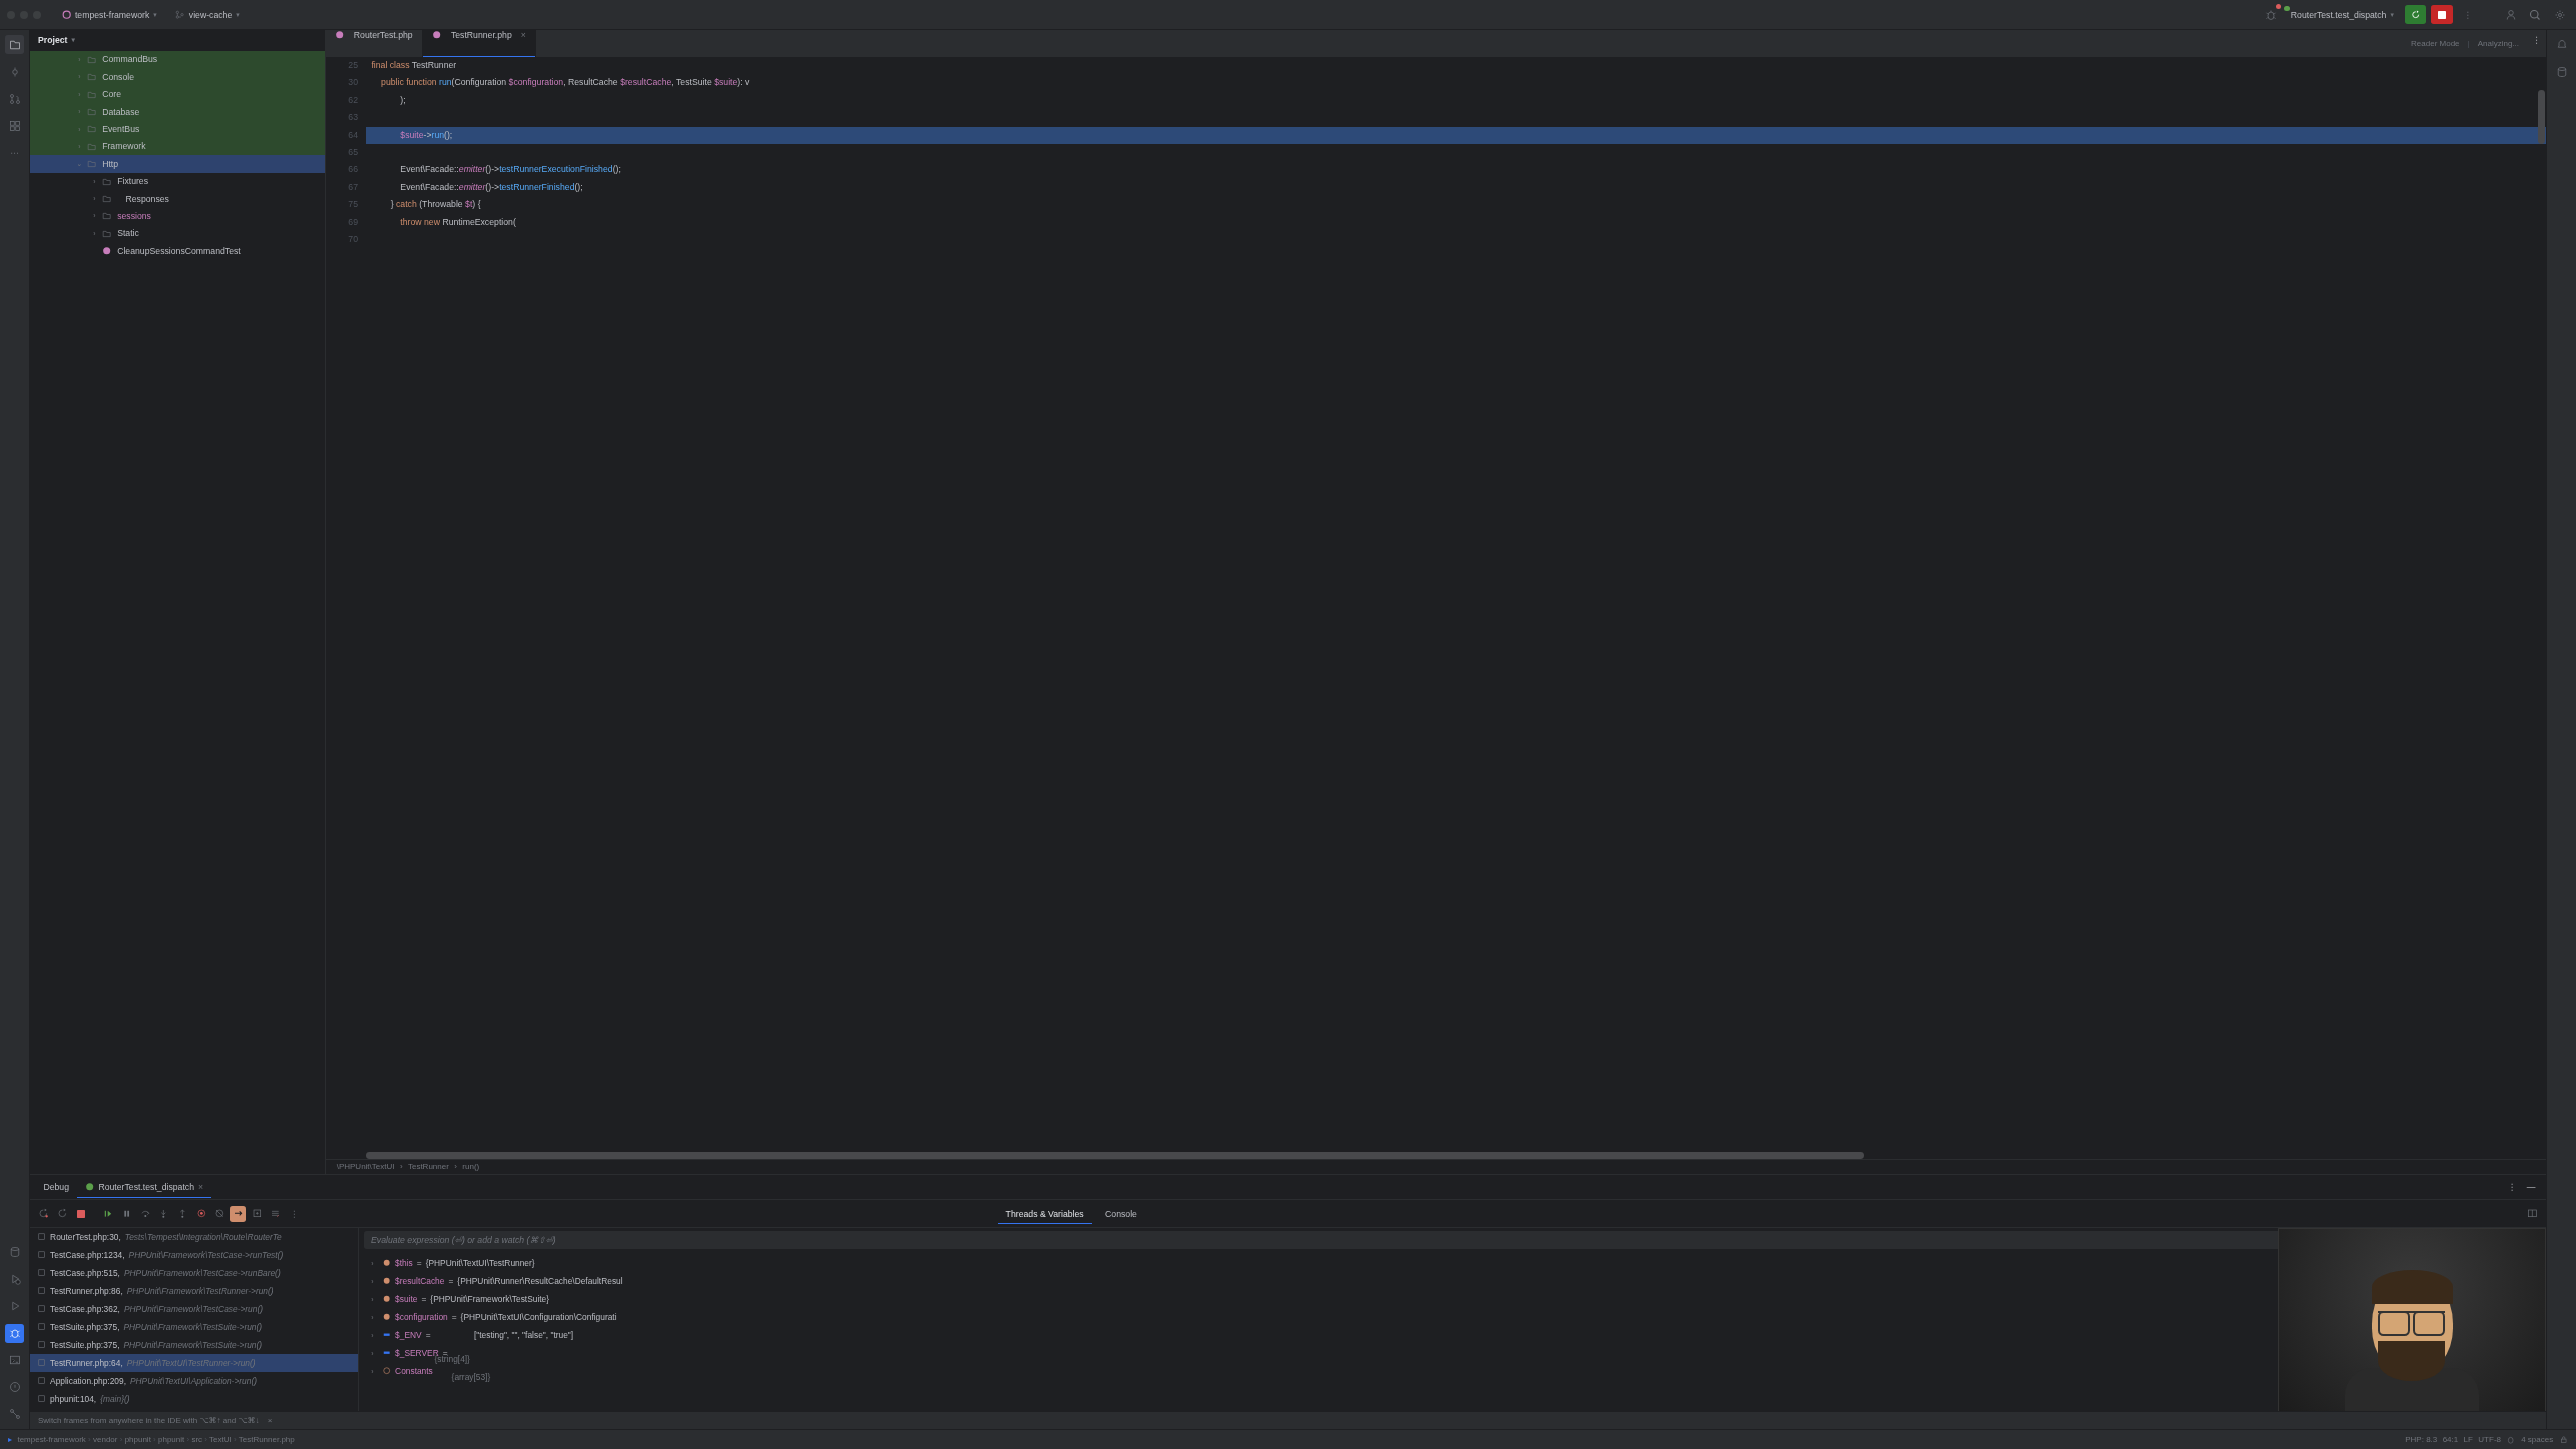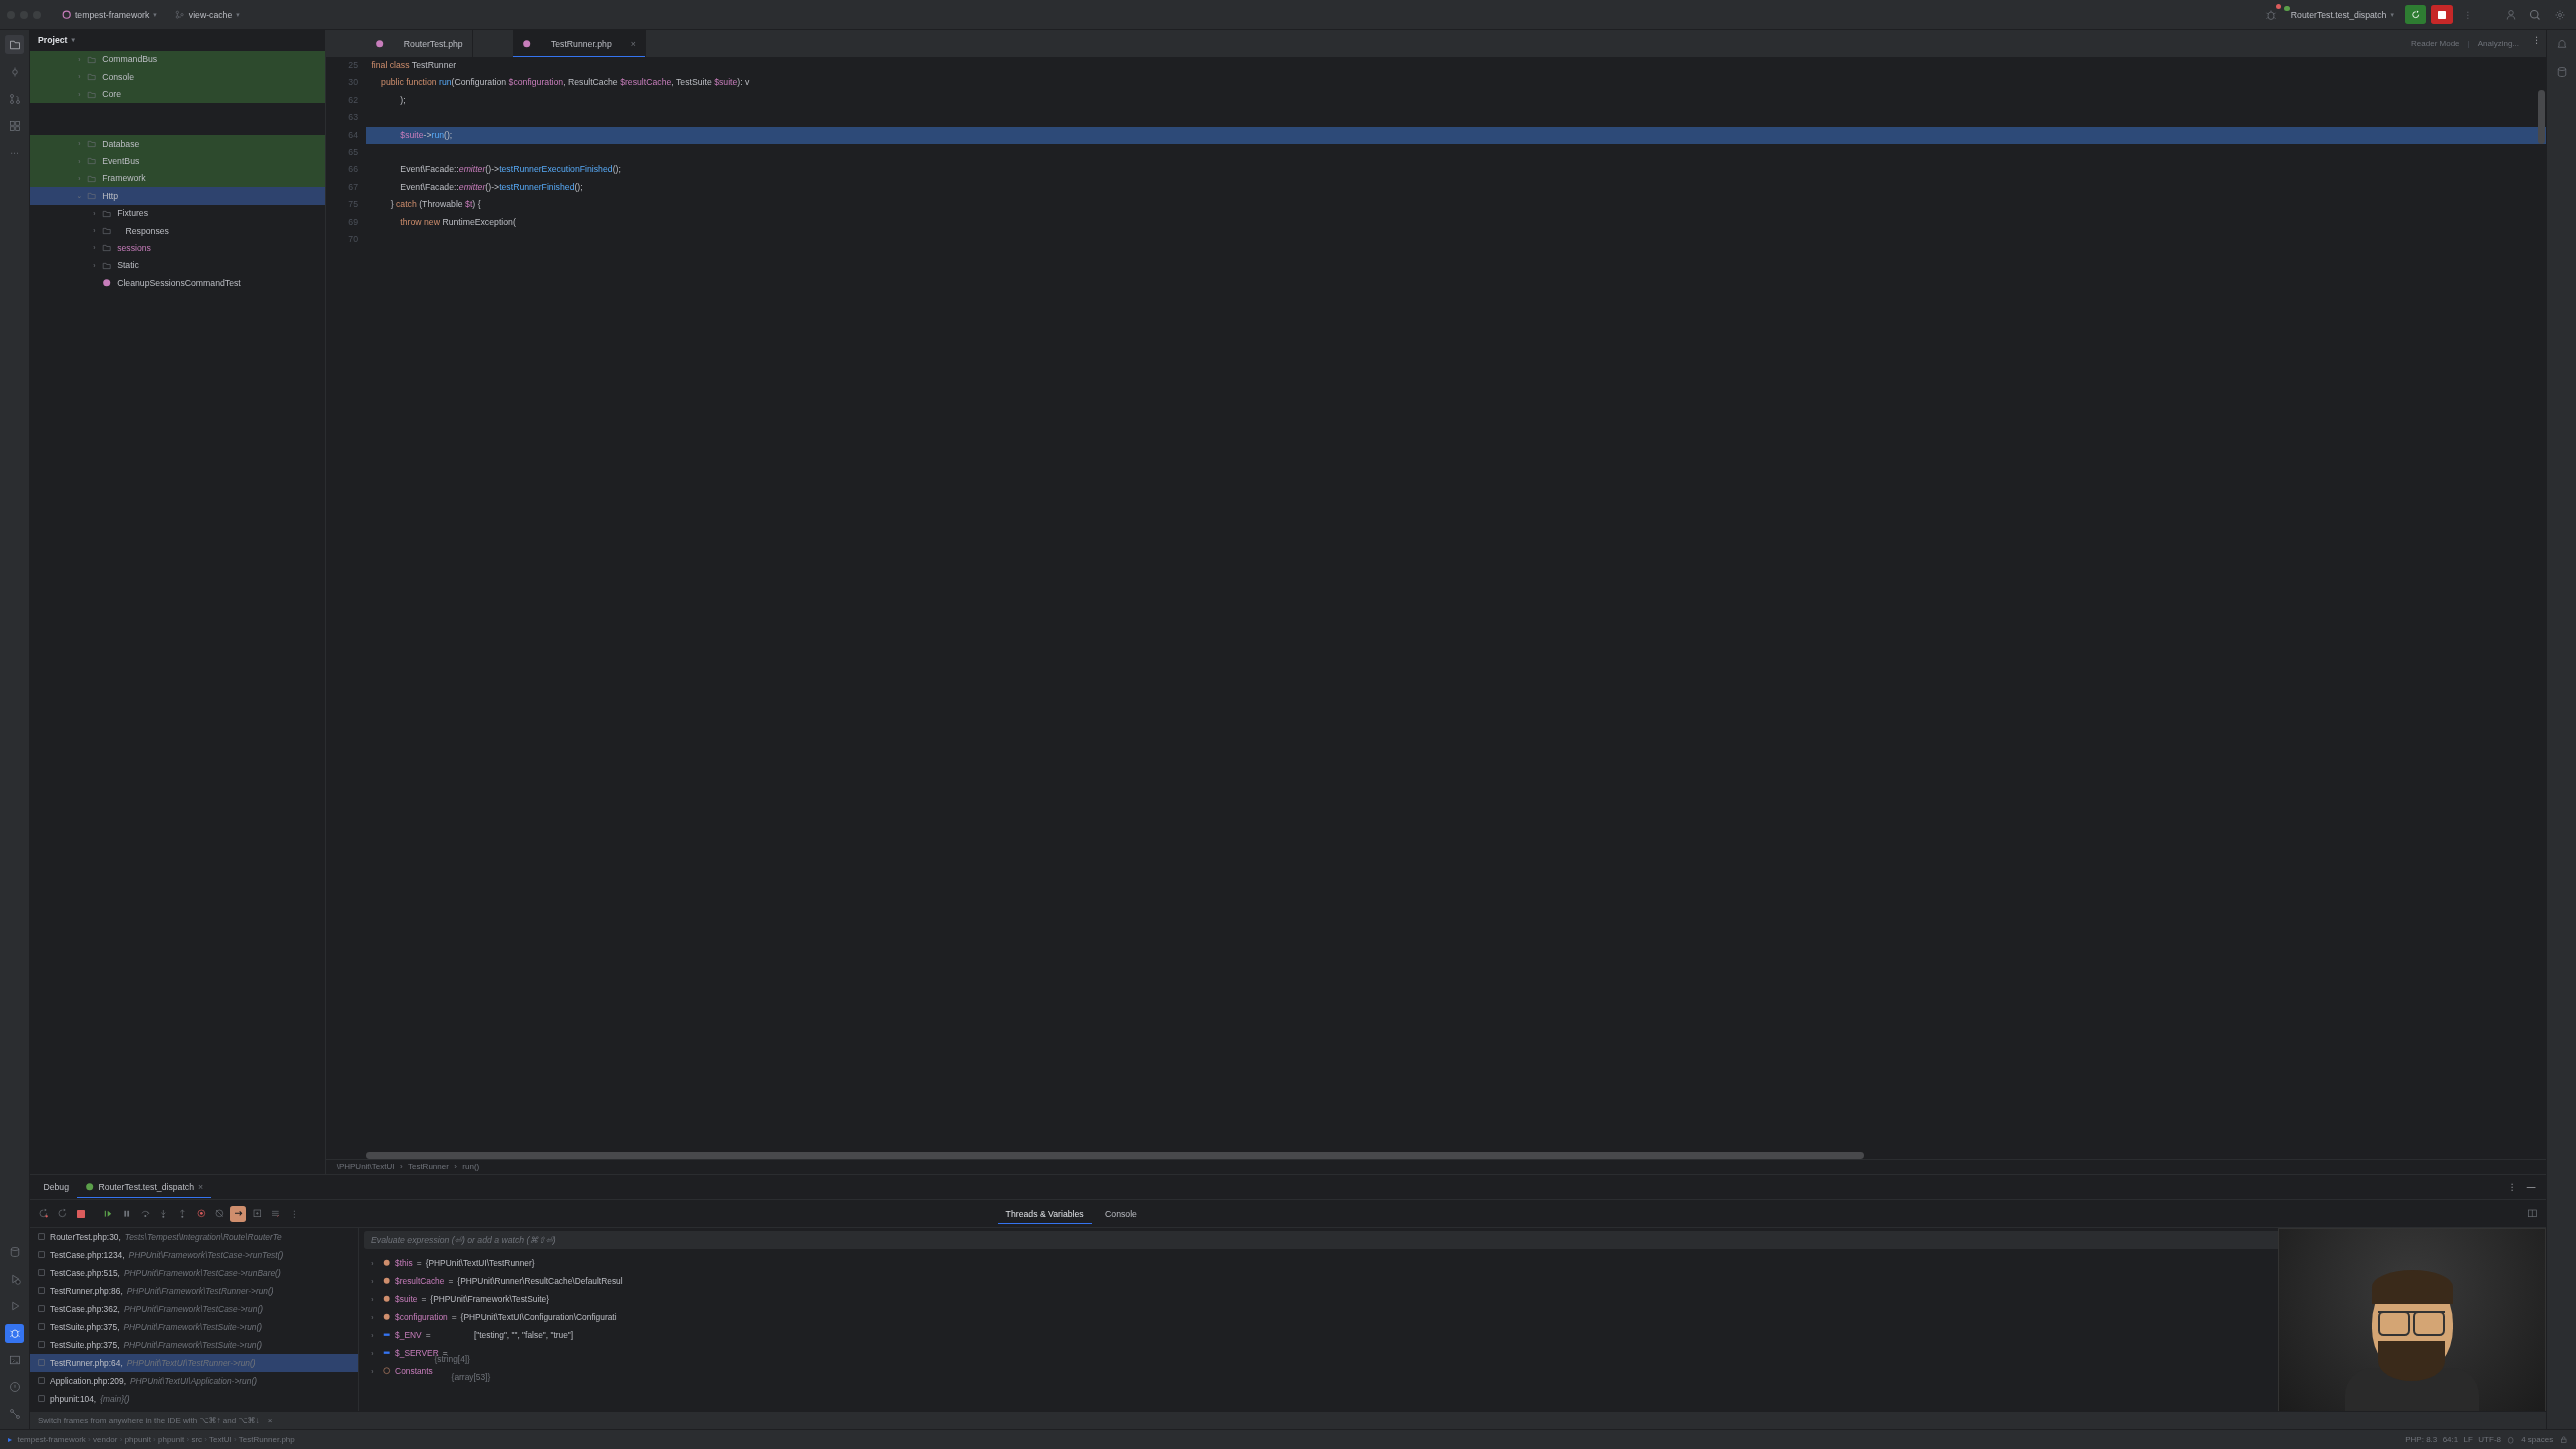--- a/index.html
+++ b/index.html
@@ -25,21 +25,21 @@
 .project-panel { width: 296px; background: #1e1f22; display: flex; flex-direction: column; border-right: 0.7px solid #2b2d30; }
 .project-header { padding: 5.4px 8px; display: flex; align-items: center; gap: 4px; font-weight: 600; color: #dfe1e5; }
 .project-tree { flex: 1; overflow: auto; }
 .tree-item { display: flex; align-items: center; gap: 2.7px; padding: 2px 0; cursor: pointer; height: 17.4px; }
 .tree-item.selected { background: #2e436e; }
 .tree-item.highlight { background: #2d4a2d; }
 .tree-item.current { color: #c77dbb; }
 .chevron { width: 10.7px; color: #6f737a; text-align: center; font-size: 6.7px; }
 .editor-area { flex: 1; display: flex; flex-direction: column; background: #1e1f22; overflow: hidden; }
 .editor-tabs { display: flex; background: #2b2d30; height: 27px; align-items: stretch; }
-.editor-tab { display: flex; align-items: center; gap: 19px; padding: 0 9.4px; cursor: pointer; border-right: 0.7px solid #1e1f22; position: relative; margin-left: 40px; }
+.editor-tab { display: flex; gap: 9px; padding: 0 9.4px; cursor: pointer; border-right: 0.7px solid #1e1f22; position: relative; }
 .editor-tab.active { background: #1e1f22; }
 .editor-tab.active::after { content: ''; position: absolute; bottom: 0; left: 0; right: 0; height: 1.3px; background: #3574f0; }
 .tab-close { color: #6f737a; cursor: pointer; }
 .tab-status { display: flex; align-items: center; gap: 8px; margin-left: auto; padding: 0 8px; color: #6f737a; font-size: 8px; }
 .editor-body { flex: 1; display: flex; overflow: hidden; position: relative; font-family: 'JetBrains Mono', 'Consolas', monospace; font-size: 8.7px; }
 .gutter { width: 40px; background: #1e1f22; color: #4b5059; text-align: right; padding-right: 8px; line-height: 17.4px; }
 .code-area { flex: 1; line-height: 17.4px; overflow: hidden; position: relative; }
 .code-line { white-space: pre; padding-left: 5.4px; height: 17.4px; }
 .code-line.exec { background: #2d4a78; }
 .kw { color: #cf8e6d; }
@@ -270,21 +270,21 @@
               </svg>
               <span style="margin-left:2.7px">Console</span>
             </div>
             <div class="tree-item highlight" style="padding-left: 44px;">
               <span class="chevron">›</span>
               <svg width="9.4" height="9.4" viewBox="0 0 16 16">
                 <path d="M2 4h5l1 2h6v7H2z" fill="none" stroke="#6f737a"></path>
               </svg>
               <span style="margin-left:2.7px">Core</span>
             </div>
-            <div class="tree-item highlight" style="padding-left: 44px; margin-top: 32px;">
+            <div class="tree-item highlight" style="padding-left: 44px;">
               <span class="chevron">›</span>
               <svg width="9.4" height="9.4" viewBox="0 0 16 16">
                 <path d="M2 4h5l1 2h6v7H2z" fill="none" stroke="#6f737a"></path>
               </svg>
               <span style="margin-left:2.7px">Database</span>
             </div>
             <div class="tree-item highlight" style="padding-left: 44px;">
               <span class="chevron">›</span>
               <svg width="9.4" height="9.4" viewBox="0 0 16 16">
                 <path d="M2 4h5l1 2h6v7H2z" fill="none" stroke="#6f737a"></path>

